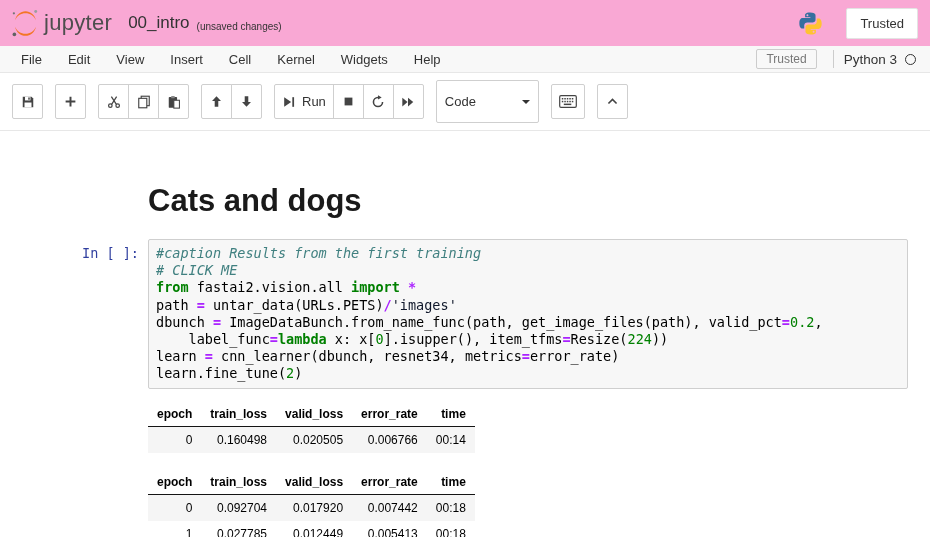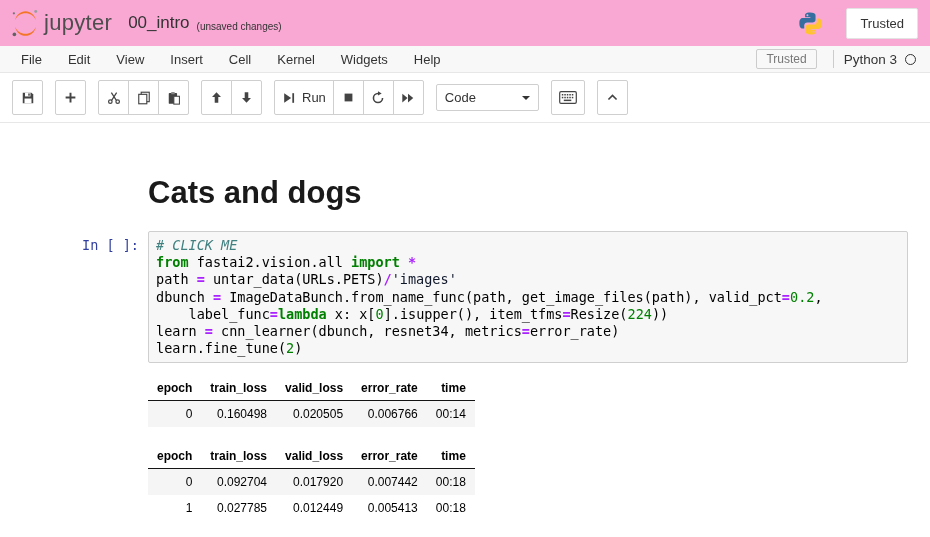--- a/index.html
+++ b/index.html
@@ -32,21 +32,21 @@
 
   
   #toolbar { display: flex; align-items: center; padding: 7px 12px; background: #fff; border-bottom: 1px solid #e7e7e7; }
   .btn-group { display: flex; margin-right: 12px; }
   .tb-btn { display: inline-flex; align-items: center; justify-content: center; height: 35px; min-width: 31px; padding: 0 7px; background: #fff; border: 1px solid #cfcfcf; cursor: pointer; font-family: inherit; }
   .btn-group .tb-btn + .tb-btn { margin-left: -1px; }
   .btn-group .tb-btn:first-child { border-radius: 2px 0 0 2px; }
   .btn-group .tb-btn:last-child { border-radius: 0 2px 2px 0; }
   .btn-group .tb-btn:only-child { border-radius: 2px; }
   .run-label { font-size: 13px; color: #333; margin-left: 6px; }
-  .cell-type-select { width: 103px; height: 27px; border: 1px solid #cfcfcf; border-radius: 2px; display: flex; align-items: center; justify-content: space-between; padding: 0 8px; font-size: 13px; color: #333; margin-right: 12px; background: #fff; cursor: pointer; }
+  .cell-type-select { width: 103px; height: 43px; border: 1px solid #cfcfcf; border-radius: 2px; display: flex; align-items: center; justify-content: space-between; padding: 0 8px; font-size: 13px; color: #333; margin-right: 12px; background: #fff; cursor: pointer; }
   .caret { width: 0; height: 0; border-left: 4px solid transparent; border-right: 4px solid transparent; border-top: 4px solid #333; }
 
   
   #notebook { padding-top: 52px; background: #fff; }
   .cell-row { display: flex; align-items: flex-start; }
   .prompt-col { flex: 0 0 148px; text-align: right; padding-right: 9px; font-family: "DejaVu Sans Mono", monospace; font-size: 13.5px; line-height: 17.2px; color: #303f9f; padding-top: 6px; white-space: nowrap; }
   .content-col { flex: 1; margin-right: 22px; min-width: 0; }
   h1.md-heading { font-size: 31px; font-weight: bold; margin: 0; color: #1a1a1a; }
   .code-cell-row { margin-top: 20px; }
   .input-area { background: #f7f7f7; border: 1px solid #cfcfcf; border-radius: 2px; padding: 5px 7px; cursor: text; }
@@ -230,20 +230,21 @@
     <div class="content-col">
       <h1 class="md-heading">Cats and dogs</h1>
     </div>
   </div>
 
   <div class="cell-row code-cell-row">
     <div class="prompt-col">In [ ]:</div>
     <div class="content-col">
       <div class="input-area">
         <div id="code-lines">
+            <div class="code-line"><span class="tok-com">#caption Results from the first training</span></div>
             <div class="code-line"><span class="tok-com"># CLICK ME</span></div>
             <div class="code-line"><span class="tok-kw">from</span><span> fastai2.vision.all </span><span class="tok-kw">import</span><span> </span><span class="tok-op">*</span></div>
             <div class="code-line"><span>path </span><span class="tok-op">=</span><span> untar_data(URLs.PETS)</span><span class="tok-op">/</span><span class="tok-str">'images'</span></div>
             <div class="code-line"><span>dbunch </span><span class="tok-op">=</span><span> ImageDataBunch.from_name_func(path, get_image_files(path), valid_pct</span><span class="tok-op">=</span><span class="tok-num">0.2</span><span>,</span></div>
             <div class="code-line"><span>    label_func</span><span class="tok-op">=</span><span class="tok-kw">lambda</span><span> x: x[</span><span class="tok-num">0</span><span>].isupper(), item_tfms</span><span class="tok-op">=</span><span>Resize(</span><span class="tok-num">224</span><span>))</span></div>
             <div class="code-line"><span>learn </span><span class="tok-op">=</span><span> cnn_learner(dbunch, resnet34, metrics</span><span class="tok-op">=</span><span>error_rate)</span></div>
             <div class="code-line"><span>learn.fine_tune(</span><span class="tok-num">2</span><span>)</span></div>
           </div>
       </div>
     </div>

